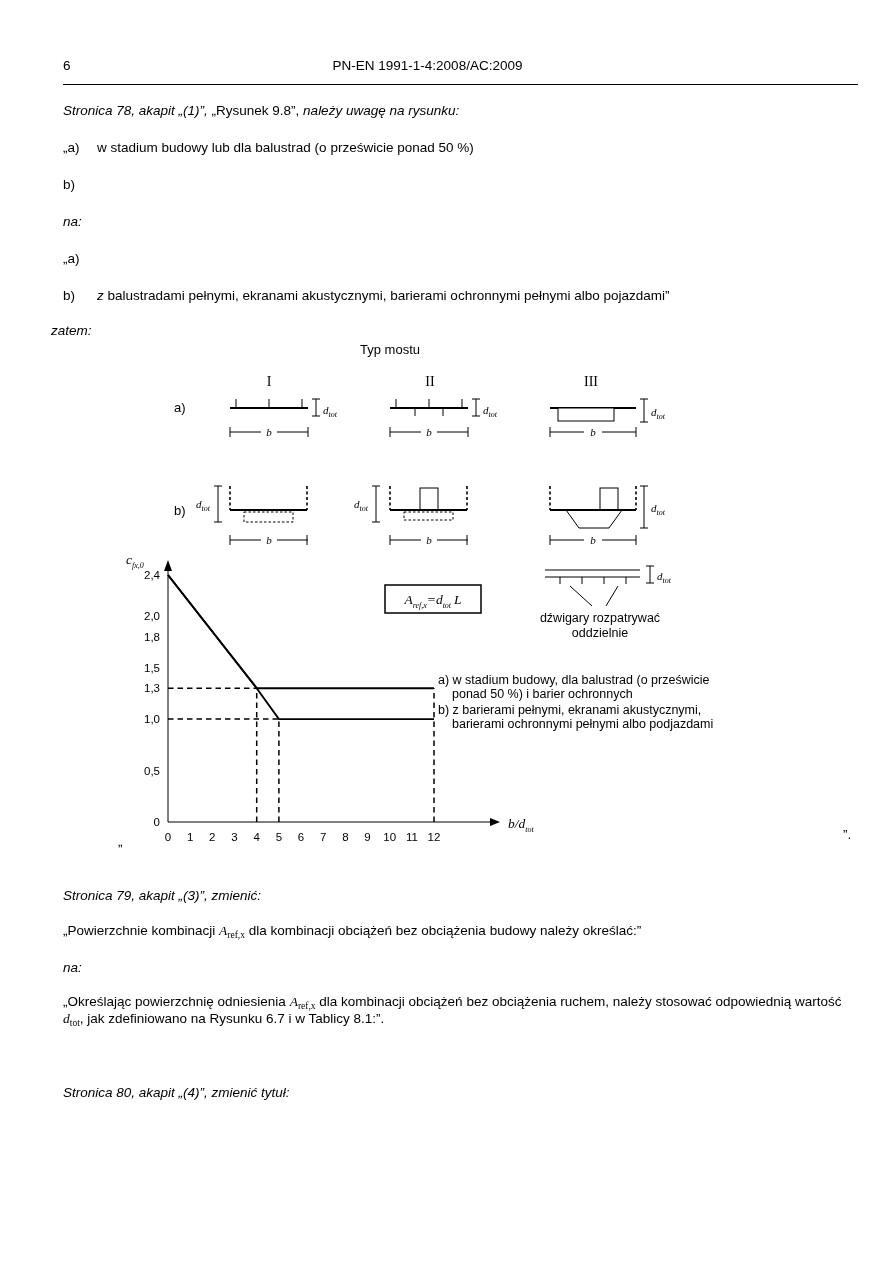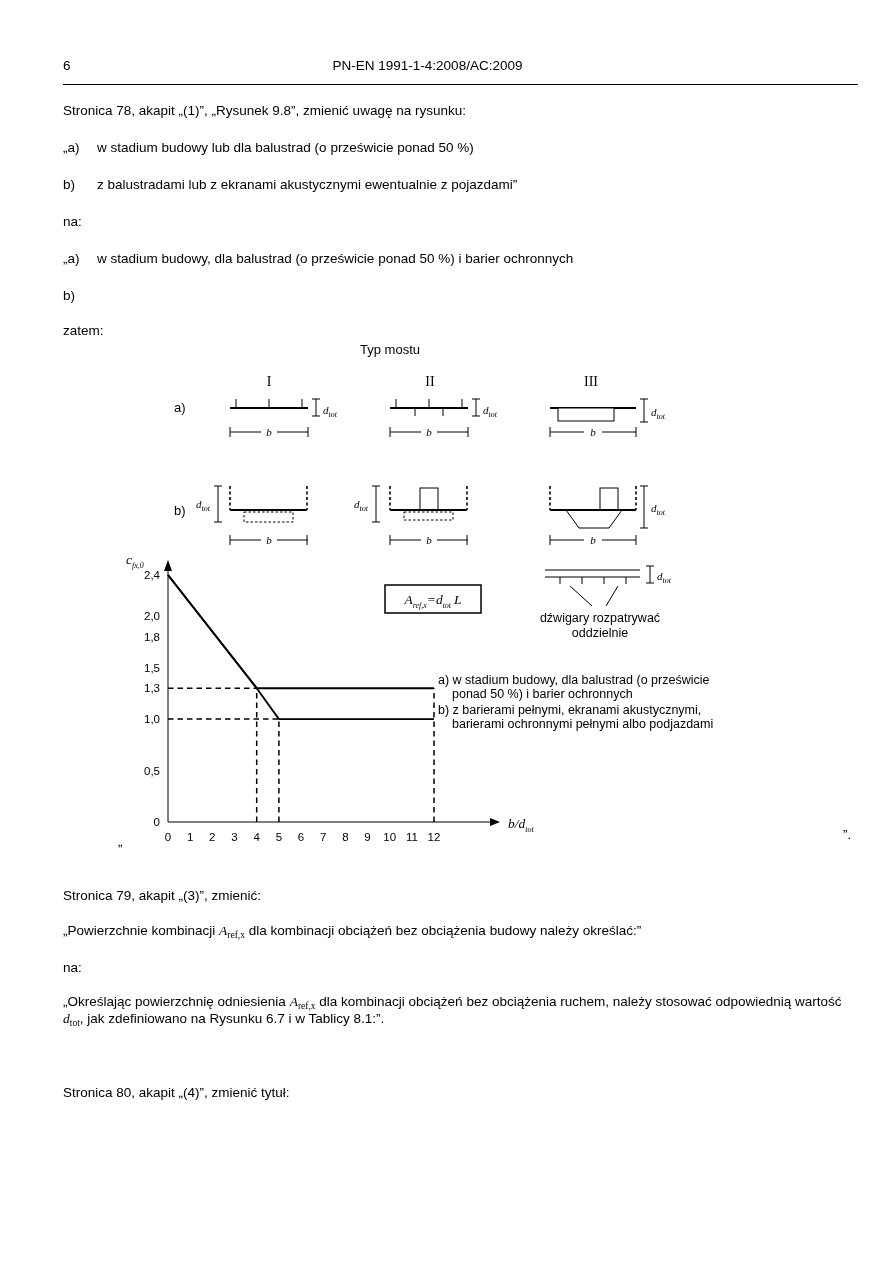--- a/index.html
+++ b/index.html
@@ -1,21 +1,21 @@
 <!DOCTYPE html>
 <html><head>
 <meta charset="utf-8">
 <style>
   html,body{margin:0;padding:0;background:#fff;}
   .page{position:relative;width:893px;height:1263px;background:#fff;color:#000;
         font-family:"Liberation Sans",sans-serif;font-size:13.5px;overflow:hidden;}
   .abs{position:absolute;}
   .center{text-align:center;}
   .hrule{border-top:1.6px solid #000;height:0;}
-  .it{text-align:center;}
+  .it{font-style:italic;text-align:center;}
   .math{font-family:"Liberation Serif",serif;font-style:italic;}
   .sub{font-family:"Liberation Serif",serif;font-size:9.5px;vertical-align:-3px;}
   .listrow{display:flex;}
   .listlabel{width:34px;flex:none;}
 
   
   svg line, svg path, svg polyline{stroke:#000;stroke-width:1;fill:none;}
   svg rect{stroke:#000;fill:#fff;}
   svg polygon{fill:#000;stroke:none;}
   svg text{fill:#000;stroke:none;font-family:"Liberation Sans",sans-serif;}
@@ -34,44 +34,43 @@
 </style>
 </head>
 <body>
 
 <div class="page">
 
   <div class="abs" style="left:63px;top:58px">6</div>
   <div class="abs center" style="left:0;top:58px;width:855px">PN-EN 1991-1-4:2008/AC:2009</div>
   <div class="abs hrule" style="left:63px;top:84px;width:795px"></div>
 
-  <div class="abs" style="left:63px;top:103px"><span class="it">Stronica 78, akapit „(1)”, </span><span>„Rysunek 9.8”, </span><span class="it">zmienić uwagę na rysunku:</span></div>
+  <div class="abs" style="left:63px;top:103px"><span class="it">Stronica 78, akapit „(1)”, </span><span>„Rysunek 9.8”, </span><span class="it">należy uwagę na rysunku:</span></div>
 
   <div class="abs listrow" style="left:63px;top:140px;width:795px">
     <span class="listlabel">„a)</span>
     <span><span>w stadium budowy lub dla balustrad (o prześwicie ponad 50 %)</span></span>
   </div>
 
   <div class="abs listrow" style="left:63px;top:177px;width:795px">
     <span class="listlabel">b)</span>
-    <span><span class="it">z</span><span> balustradami lub </span><span class="it">z</span><span> ekranami akustycznymi ewentualnie </span><span class="it">z</span><span> pojazdami”</span></span>
   </div>
 
   <div class="abs" style="left:63px;top:214px"><span class="it">na:</span></div>
 
   <div class="abs listrow" style="left:63px;top:251px;width:795px">
     <span class="listlabel">„a)</span>
-    <span><span>w stadium budowy, dla balustrad (o prześwicie ponad 50 %) i barier ochronnych</span></span>
   </div>
 
   <div class="abs listrow" style="left:63px;top:288px;width:795px">
     <span class="listlabel">b)</span>
-  </div>
-
-  <div class="abs" style="left:63px;top:323px"><span class="it">zatem:</span></div>
+    <span><span class="it">z</span><span> balustradami pełnymi, ekranami akustycznymi, barierami ochronnymi pełnymi albo pojazdami”</span></span>
+  </div>
+
+  <div class="abs" style="left:51px;top:323px"><span class="it">zatem:</span></div>
 
   <svg id="figure-svg" class="abs" style="left:60px;top:340px" width="800" height="525" viewBox="0 0 800 525">
 
     <text class="fs" x="330" y="14" text-anchor="middle">Typ mostu</text>
 
     <text class="roman" x="209" y="46" text-anchor="middle">I</text>
     <text class="roman" x="370" y="46" text-anchor="middle">II</text>
     <text class="roman" x="531" y="46" text-anchor="middle">III</text>
 
     <text class="fs" x="114" y="72">a)</text>

